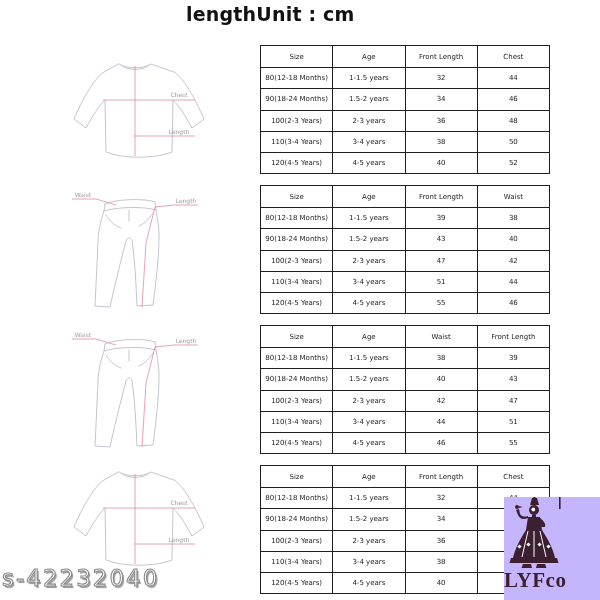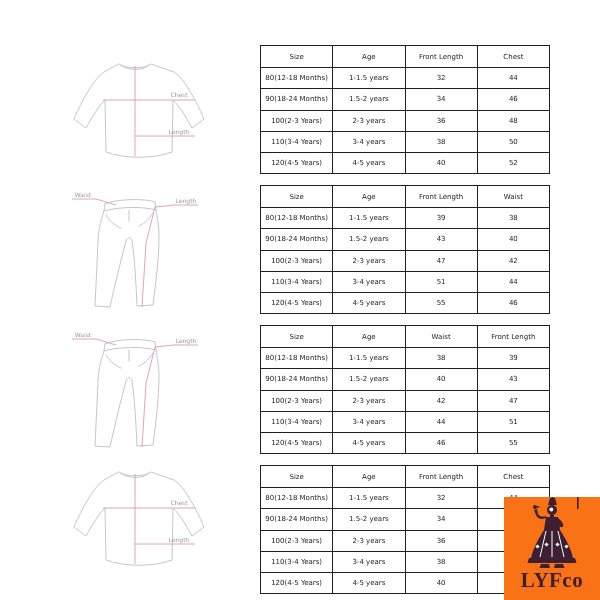--- a/index.html
+++ b/index.html
@@ -30,36 +30,37 @@
   .g-outline{fill:none;stroke:var(--garment-gray,#c6c5cf);stroke-width:1;stroke-linejoin:round;stroke-linecap:round;}
   .g-measure{fill:none;stroke:var(--accent-pink,#e08aa6);stroke-width:0.8;}
   .g-label{fill:var(--label-gray,#9a9aa0);font-size:6px;font-family:"DejaVu Sans",sans-serif;text-anchor:middle;}
   #watermark{
     position:absolute;left:2px;top:565px;z-index:6;
     font-size:23px;letter-spacing:2px;color:#fff;
     -webkit-text-stroke:1.1px #8a8a8a;
     text-shadow:1.5px 1.5px 1px rgba(130,130,130,0.85);
   }
   #brand-box{
-    position:absolute;left:504px;top:497px;width:96px;height:103px;background:#f97316;z-index:5;
-    display:flex;flex-direction:column;align-items:center;
+    position:absolute;left:504px;top:497px;width:96px;height:103px;background:#c4b5fd;z-index:5;
+    display:flex;flex-direction:column;align-items:flex-start;
   }
   #brand-name{
     font-family:"Liberation Serif","DejaVu Serif",serif;font-weight:700;font-size:21px;
     color:var(--brand-maroon,#3c1f31);letter-spacing:0.5px;margin-top:1px;line-height:1;
   }
   .dancer-fill{fill:var(--brand-maroon,#3c1f31);}
   .dancer-white{fill:#fff;}
   .dancer-wline{stroke:#fff;stroke-width:1;fill:none;}
 </style>
 </head>
 <body>
 
 <div id="canvas">
 
+  <div id="page-title">lengthUnit : cm</div>
 
   <svg id="shirt-1" class="garment" width="170" height="112" viewBox="0 0 170 112">
     <path class="g-outline" d="M64 8 C70 13 90 13 96 8 L119 16 C128 21 141 44 149 63 L137 72 C130 59 124 50 118 44 L117 96 C99 103 69 103 51 96 L50 44 C44 50 38 59 31 72 L19 63 C27 44 40 21 49 16 Z"></path>
     <path class="g-outline" d="M66 9 C72 15 88 15 94 9"></path>
     <line class="g-measure" x1="48" y1="44" x2="140" y2="44"></line>
     <text class="g-label" x="124" y="41">Chest</text>
     <line class="g-measure" x1="80" y1="10" x2="80" y2="100"></line>
     <line class="g-measure" x1="80" y1="80" x2="140" y2="80"></line>
     <text class="g-label" x="124" y="78">Length</text>
   </svg>
@@ -270,20 +271,21 @@
           <tr>
             <td>120(4-5 Years)</td>
             <td>4-5 years</td>
             <td>40</td>
             <td>52</td>
           </tr>
         </tbody>
       </table>
     </div>
 
+  <div id="watermark">s-42232040</div>
 
   <div id="brand-box">
     <svg width="60" height="72" viewBox="0 0 60 72">
       <rect class="dancer-fill" x="55" y="0" width="1.6" height="12"></rect>
       <path class="dancer-fill" d="M26 8 L28 1 L33 1 L35 8 Z"></path>
       <circle class="dancer-fill" cx="30.5" cy="1.5" r="1.4"></circle>
       <circle class="dancer-fill" cx="30" cy="13" r="5"></circle>
       <circle class="dancer-white" cx="29.3" cy="12.5" r="1.9"></circle>
       <rect class="dancer-fill" x="28" y="17.5" width="4" height="3"></rect>
       <path class="dancer-fill" d="M24 20 L36 20 L38 33 L22 33 Z"></path>

